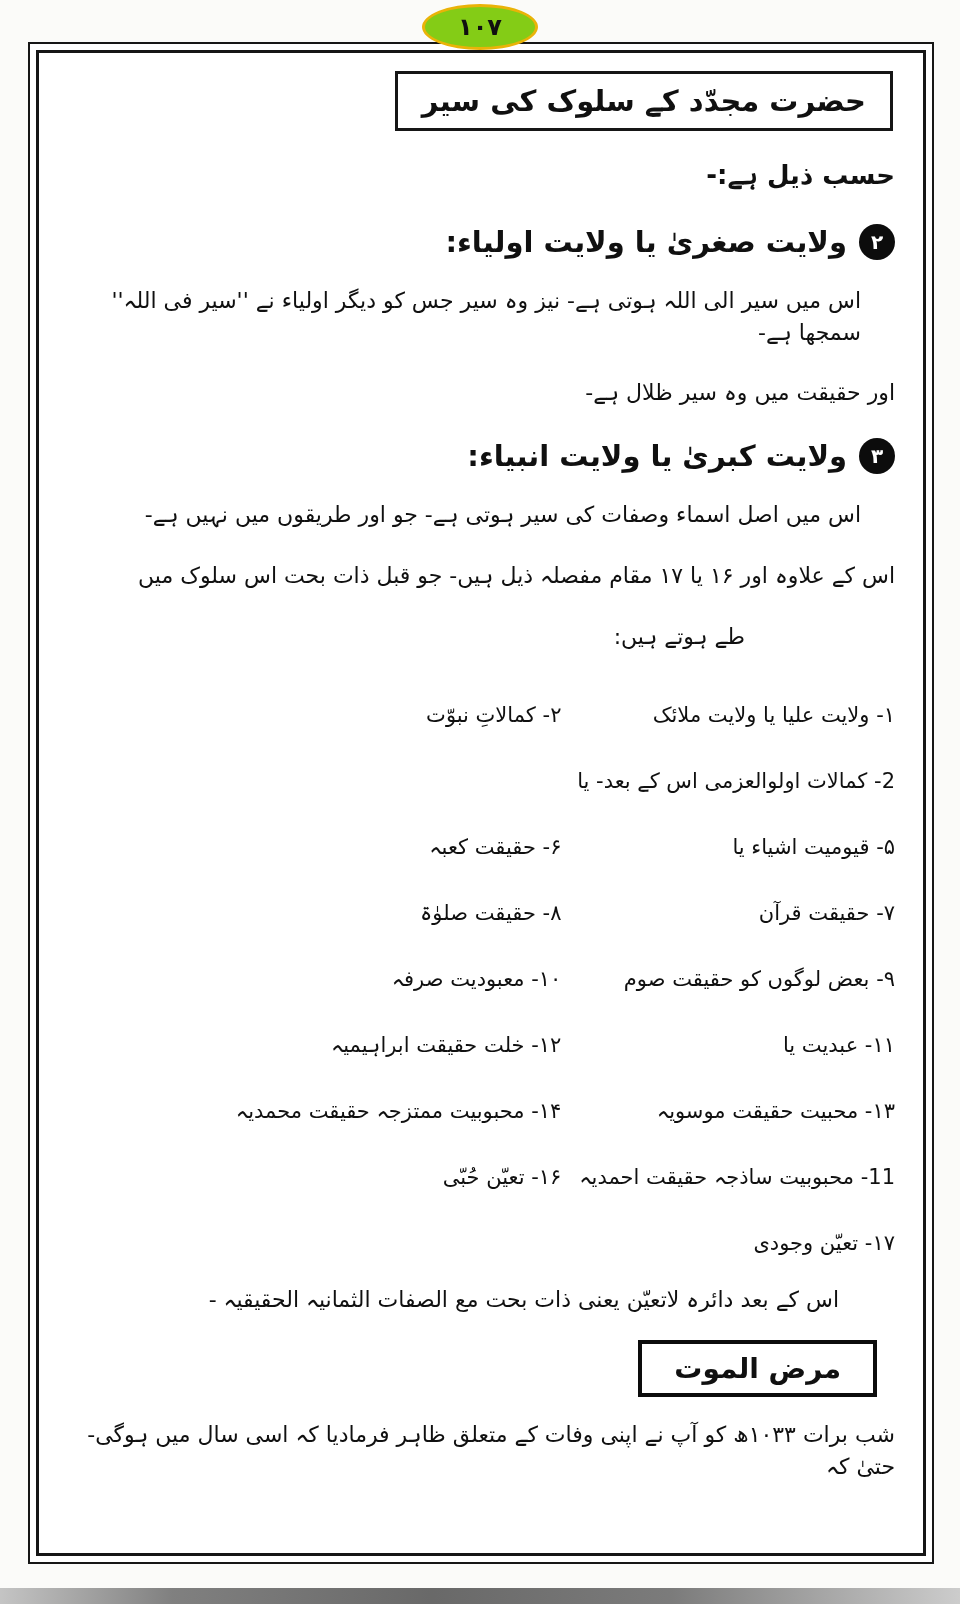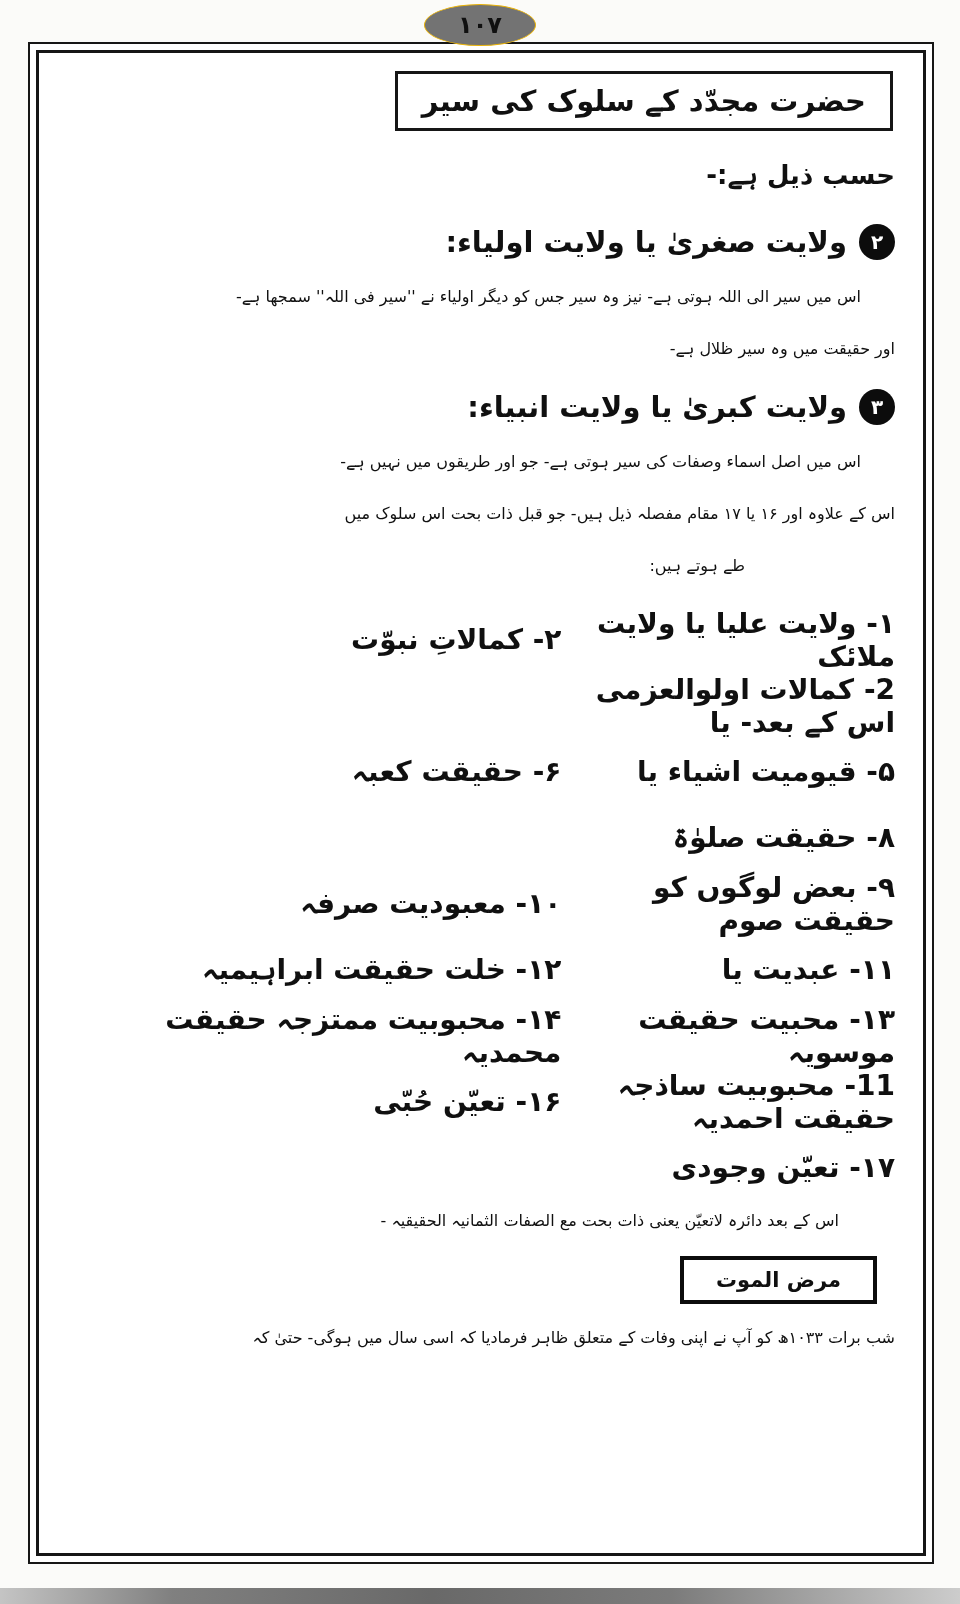--- a/index.html
+++ b/index.html
@@ -9,22 +9,22 @@
     background:#fbfbf9;
     font-family:"DejaVu Sans", sans-serif;
     color:#101010;
     overflow:hidden;
   }
 
   
   .oval {
     position:absolute; top:4px; left:50%; transform:translateX(-50%);
     width:110px; height:40px;
-    border:1px solid #eab308; border-radius:50%;
-    background:#737373;
+    border:3px solid #eab308; border-radius:50%;
+    background:#84cc16;
     display:flex; align-items:center; justify-content:center;
     font-size:24px; font-weight:bold; letter-spacing:3px;
     z-index:3;
   }
 
   
   .frame-outer {
     position:absolute; top:42px; left:28px; right:26px; bottom:40px;
     border:2px solid #161616;
     padding:6px; box-sizing:border-box;
@@ -39,21 +39,21 @@
   }
 
   .title-box {
     display:inline-block;
     border:3px solid #161616;
     padding:10px 24px;
     font-size:29px; font-weight:bold;
     margin:2px 2px 26px 0;
   }
 
-  .line { font-size:16px; line-height:1.45; margin-bottom:29px; }
+  .line { font-size:22px; line-height:1.45; margin-bottom:29px; }
   .intro { font-size:26px; font-weight:bold; }
 
   .heading {
     display:flex; align-items:center; gap:12px;
     font-size:29px; font-weight:bold;
     margin-bottom:25px;
   }
   .badge {
     flex:0 0 auto;
     width:36px; height:36px; border-radius:50%;
@@ -65,30 +65,30 @@
   .indent  { padding-right:34px; }
   .hang    { padding-right:150px; }
 
   .list { margin:4px 0 8px; }
   .list-row {
     display:grid;
     grid-template-columns: 40% 60%;
     min-height:66px;
     align-items:center;
   }
-  .cell { font-size:28px; font-weight:bold; padding-left:14px; }
+  .cell { font-size:21px; font-weight:normal; padding-left:14px; }
 
   .closing { padding-right:56px; margin-top:4px; margin-bottom:24px; }
 
   .marz-wrap { margin:8px 18px 22px 0; }
   .marz-box {
     display:inline-block;
     border:4px solid #0c0c0c;
     padding:8px 32px;
-    font-size:21px; font-weight:bold;margin-left:24px;
+    font-size:28px; font-weight:bold;margin-left:24px;
   }
 
   .final-line { margin-bottom:0; }
 
   
   .scan-band {
     position:absolute; left:0; right:0; bottom:0; height:16px;
     background:linear-gradient(90deg,#bdbdbd 0%,#6f6f6f 18%,#555 45%,#6a6a6a 70%,#c6c6c6 100%);
     opacity:.88;
   }
@@ -126,20 +126,21 @@
         <div class="cell">۲- کمالاتِ نبوّت</div>
       </div>
       <div class="list-row">
         <div class="cell">2- کمالات اولوالعزمی اس کے بعد- یا</div>
       </div>
       <div class="list-row">
         <div class="cell">۵- قیومیت اشیاء یا</div>
         <div class="cell">۶- حقیقت کعبہ</div>
       </div>
       <div class="list-row">
+        <div class="cell">۷- حقیقت قرآن</div>
         <div class="cell">۸- حقیقت صلوٰۃ</div>
       </div>
       <div class="list-row">
         <div class="cell">۹- بعض لوگوں کو حقیقت صوم</div>
         <div class="cell">۱۰- معبودیت صرفہ</div>
       </div>
       <div class="list-row">
         <div class="cell">۱۱- عبدیت یا</div>
         <div class="cell">۱۲- خلت حقیقت ابراہیمیہ</div>
       </div>

